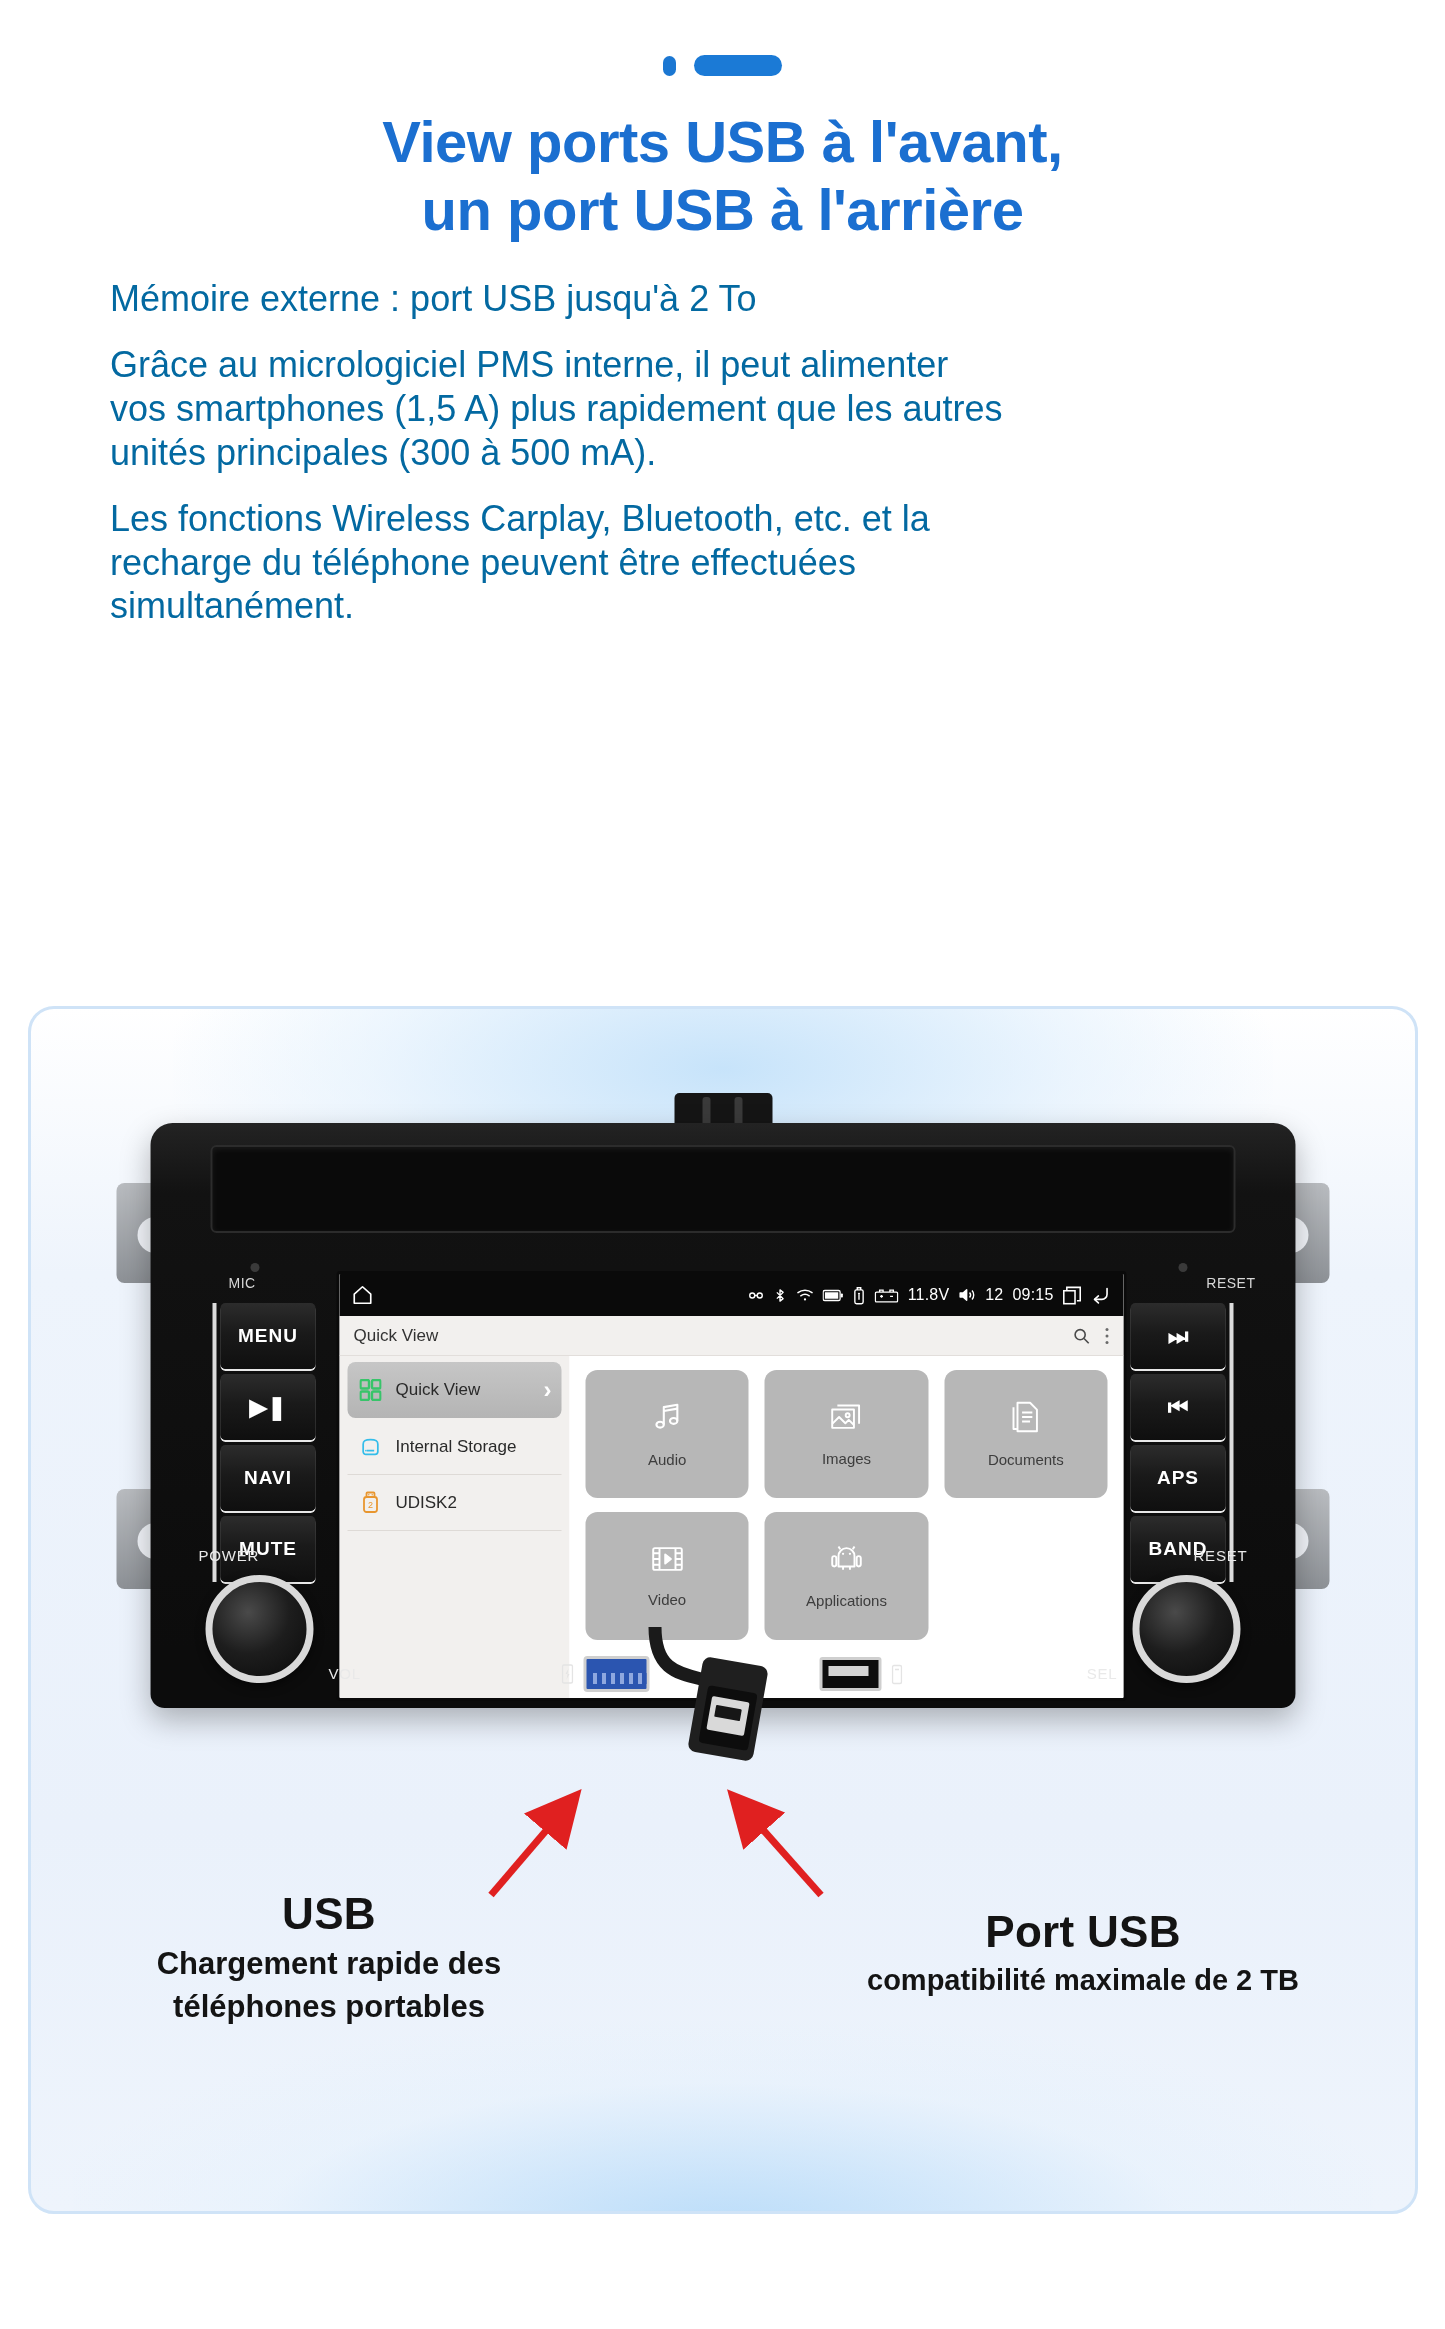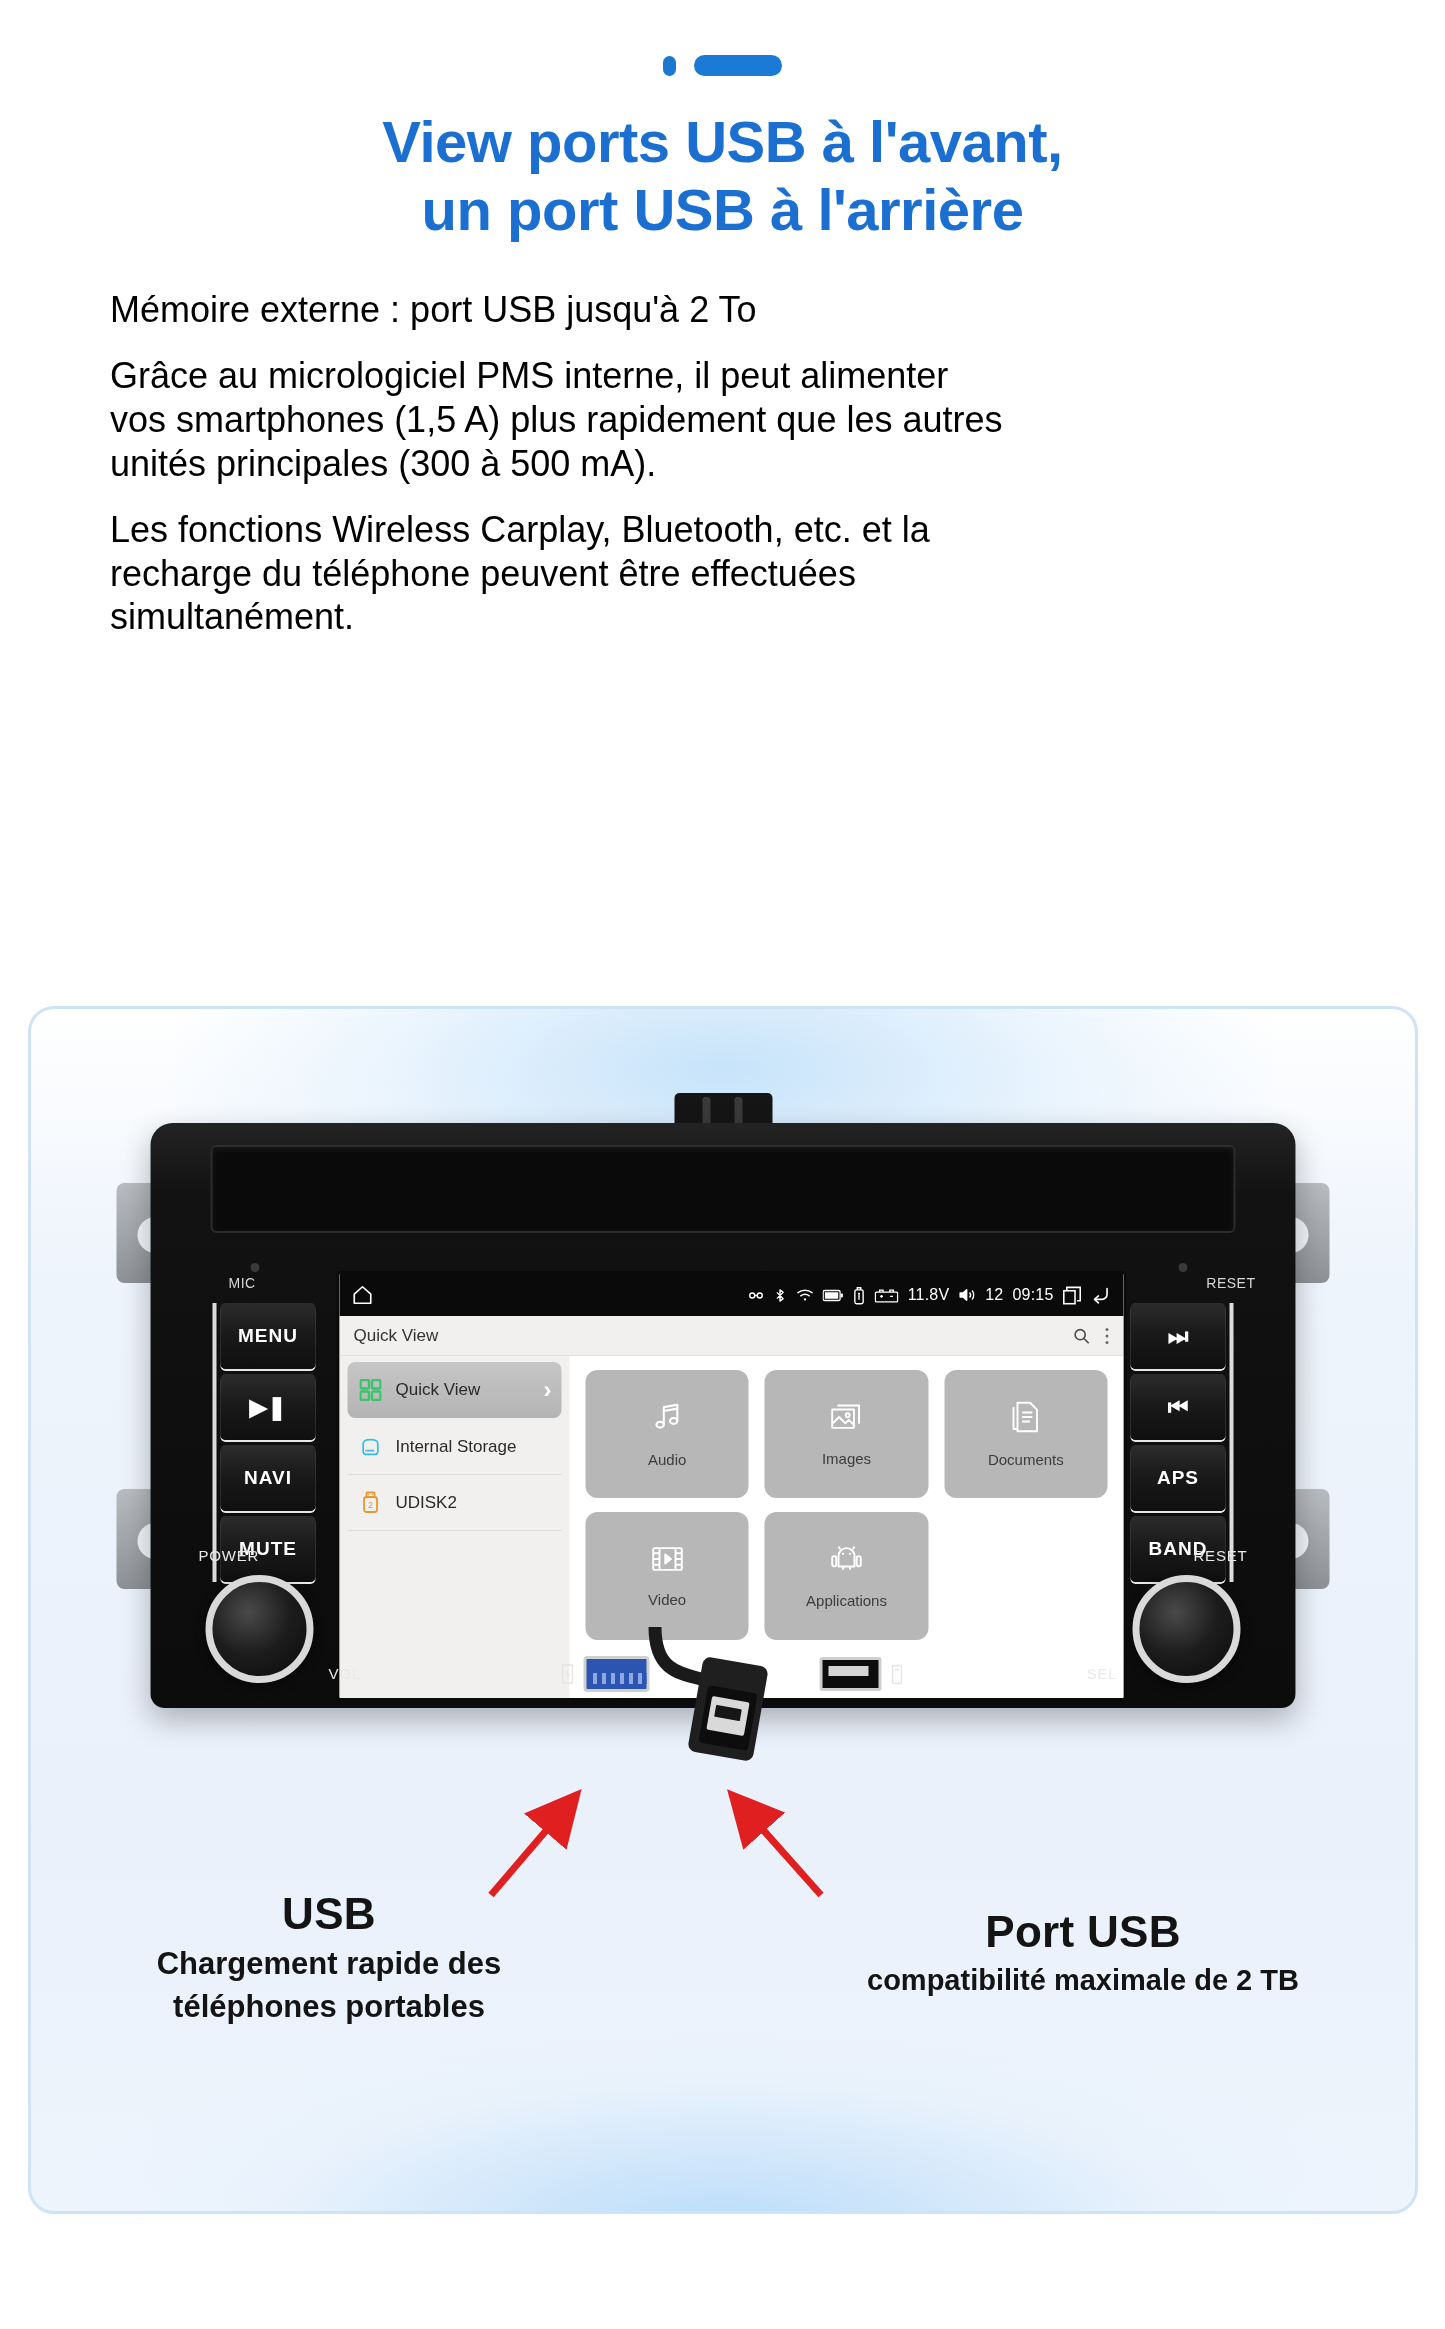--- a/index.html
+++ b/index.html
@@ -52,24 +52,24 @@
     font-size: 58px;
     font-weight: bold;
     line-height: 1.18;
     letter-spacing: -0.5px;
   }
   .headline .l2 { display: block; }
 
   
   .body-copy {
     position: absolute;
-    top: 288px;
+    top: 277px;
     left: 110px;
     width: 1280px;
-    color: #000000;
+    color: #0369a1;
     font-size: 36px;
     line-height: 1.22;
   }
   .para { margin-bottom: 22px; }
   .para:last-child { margin-bottom: 0; }
   .para p { margin: 0; }
 
   
   .product-card {
     position: absolute;

